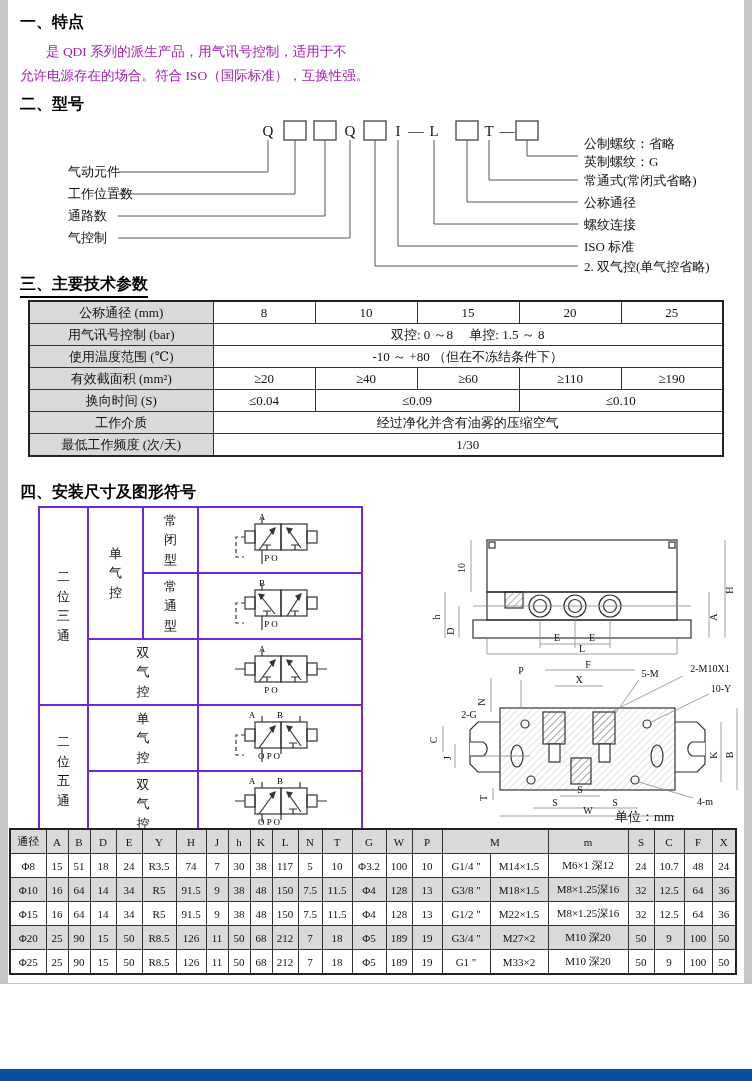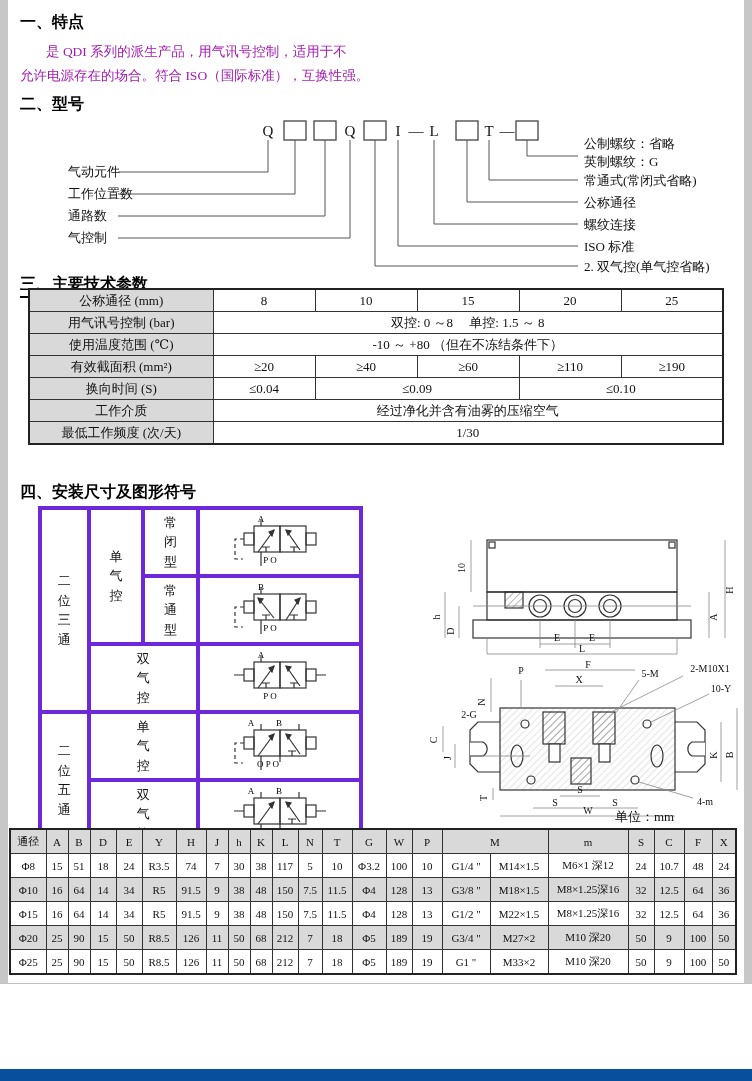--- a/index.html
+++ b/index.html
@@ -7,27 +7,27 @@
         font-family:"Liberation Serif","DejaVu Serif",serif;color:#111;}
   .sheet{position:absolute;left:8px;top:0;width:736px;height:983px;background:#ffffff;}
   .foot-white{position:absolute;left:0;top:983px;width:752px;height:86px;background:#ffffff;border-top:1px solid #c2c2c2;}
   .footer-bar{position:absolute;left:0;top:1069px;width:752px;height:12px;}
   .abs{position:absolute;}
   .heading{font-family:"Liberation Sans","DejaVu Sans",sans-serif;font-weight:bold;font-size:16px;color:#000;white-space:nowrap;}
   .heading.u{border-bottom:2px solid #000;padding-bottom:1px;}
   .bodytext{font-size:13.5px;line-height:24px;color:#a21caf;white-space:nowrap;}
   
   table{border-collapse:collapse;table-layout:fixed;}
-  .ptab{position:absolute;left:28px;top:288px;width:696px;font-size:13px;}
+  .ptab{position:absolute;left:28px;top:300px;width:696px;font-size:13px;}
   .ptab td{border:1px solid #333;height:21px;text-align:center;padding:0 2px;overflow:hidden;white-space:nowrap;}
   .ptab td.lab{background:#d9d9d9;}
   .ptab{border:2px solid #222;}
   
   .stab{position:absolute;left:38px;top:506px;width:325px;border:2px solid #222;font-size:13px;}
-  .stab td{border:4px solid #6d28d9;text-align:center;vertical-align:middle;padding:2px;}
+  .stab td{border:2px solid #6d28d9;text-align:center;vertical-align:middle;padding:2px;}
   .vert{width:1em;margin:0 auto;word-break:break-all;line-height:1.5;font-size:13px;}
   
   .dtab{position:absolute;left:9px;top:828px;width:632px;border:2px solid #222;font-size:11px;}
   .dtab td,.dtab th{border:1px solid #333;height:23px;text-align:center;padding:0;overflow:hidden;white-space:nowrap;font-weight:normal;}
   .dtab tr.shade td,.dtab tr.shade th{background:#d9d9d9;}
   svg text{font-family:"Liberation Serif","DejaVu Serif",serif;}
   .unit-note{font-size:13px;}
 </style>
 </head>
 <body>

